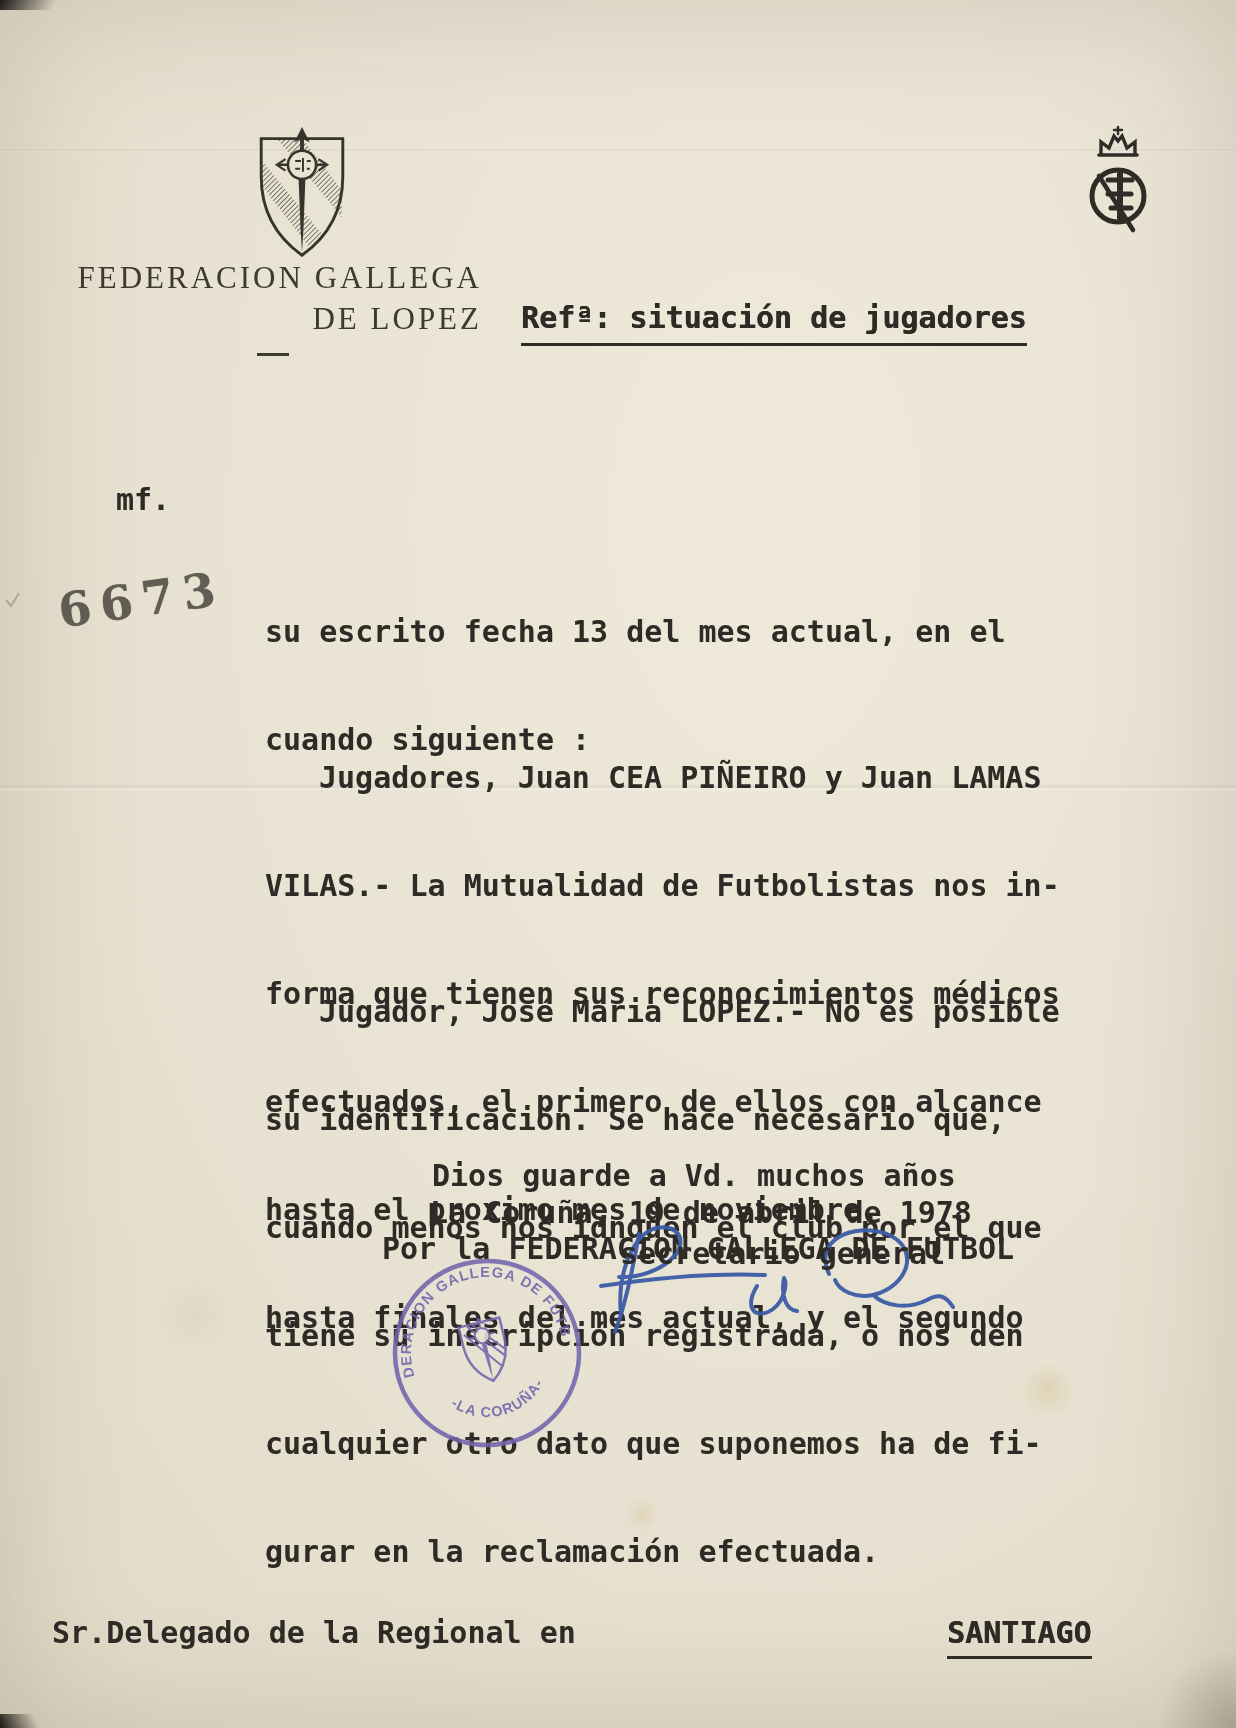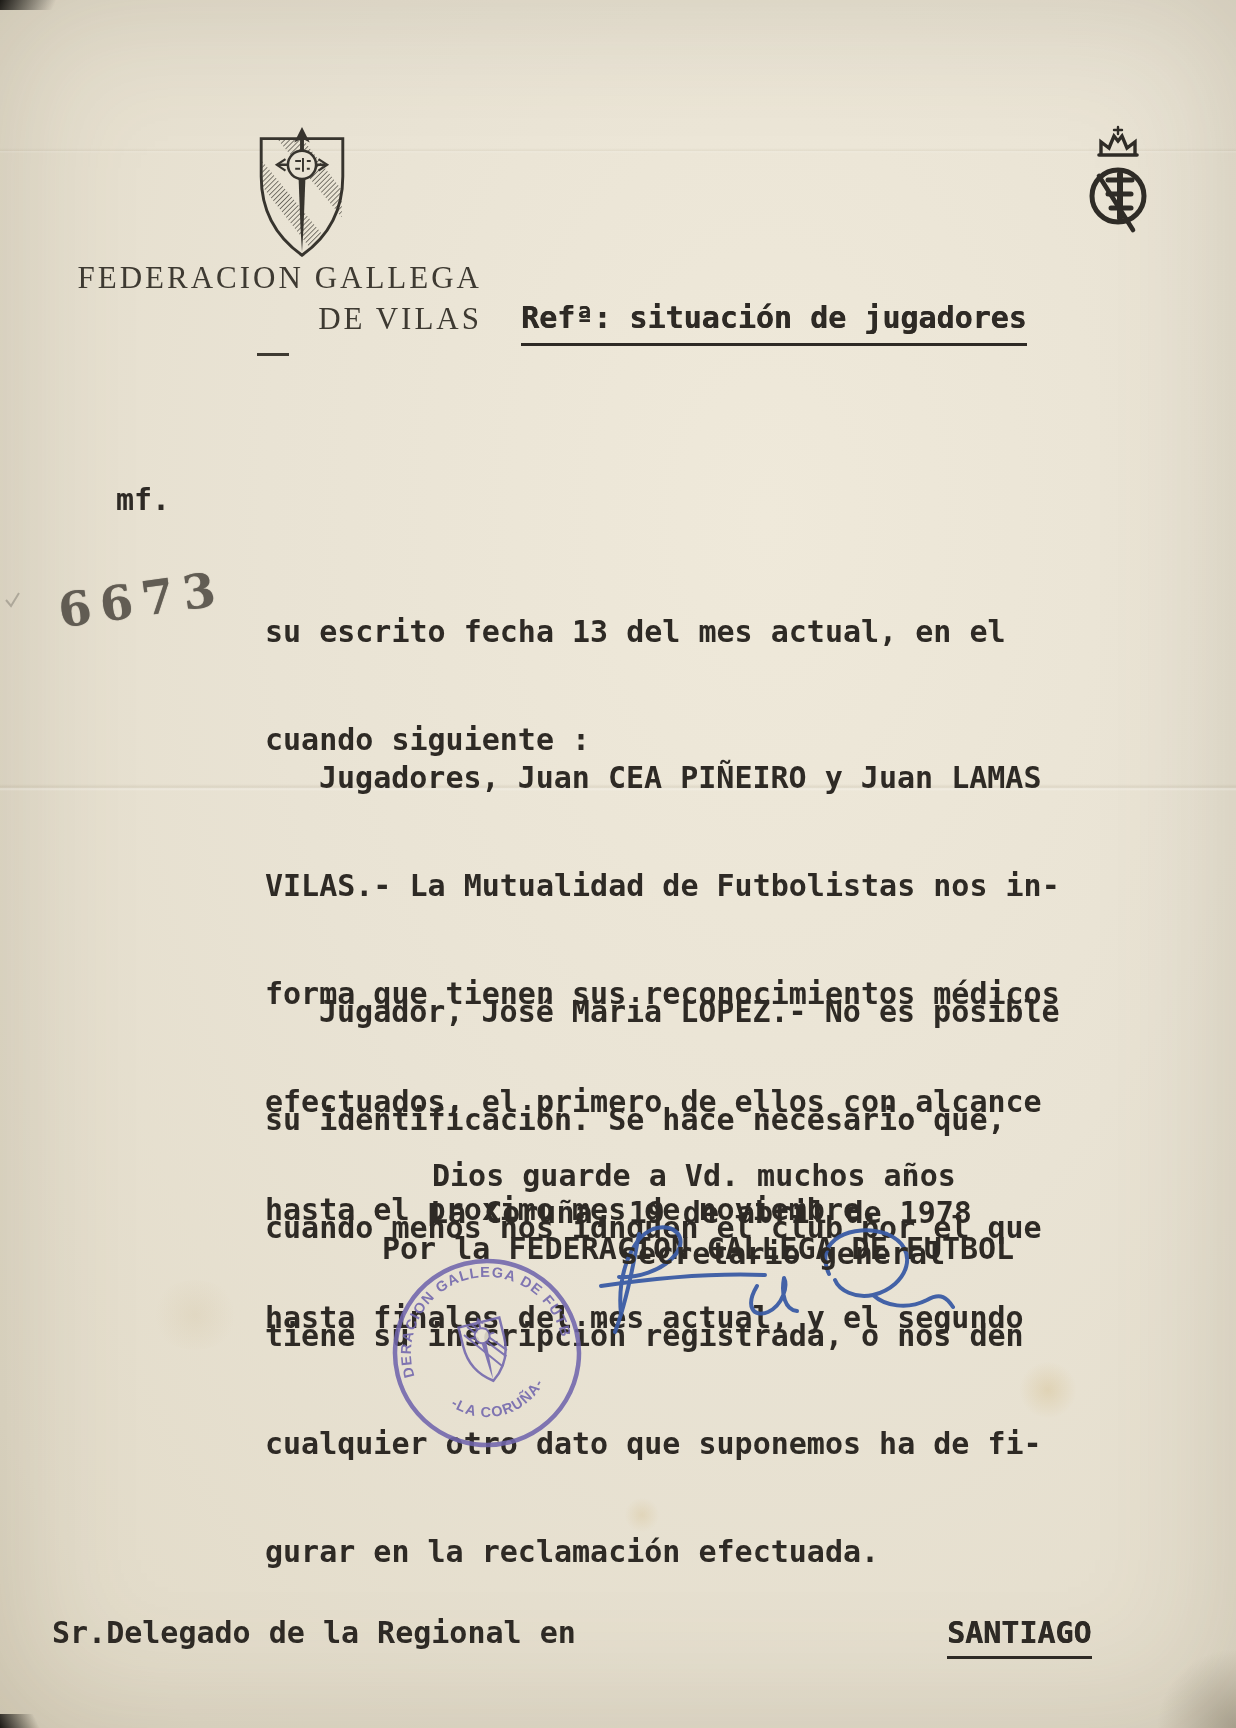--- a/index.html
+++ b/index.html
@@ -90,21 +90,21 @@
       <polyline points="38,34 29,40 38,46" fill="none" stroke="#37342e" stroke-width="2.2"></polyline>
       <polyline points="72,34 81,40 72,46" fill="none" stroke="#37342e" stroke-width="2.2"></polyline>
       <circle cx="55" cy="40" r="14.5" fill="#e9e3d4" stroke="#37342e" stroke-width="2.6"></circle>
       <path d="M48,36 h6 M48,44 h5 M56,33 v14 M60,36 h4 M60,44 h3" stroke="#37342e" stroke-width="2" fill="none"></path>
       <polygon points="51.5,54 58.5,54 56.5,106 55,130 53.5,106" fill="#37342e"></polygon>
     </svg>
   </div>
 
   <div class="abs org serifhead">
     <div class="l1">FEDERACION GALLEGA</div>
-    <div class="l2">DE VILAS</div>
+    <div class="l2">DE LOPEZ</div>
   </div>
   <div class="abs org-underline"></div>
 
   <div class="abs emblem">
     <svg width="64" height="114" viewBox="0 0 64 114">
       <g stroke="#2f2c27" fill="none" stroke-linecap="round">
         <path d="M32,10 V3 M28,6 H36" stroke-width="2.4"></path>
         <path d="M15,30 L15,18 L23,24 L28,12 L32,17 L36,12 L41,24 L49,18 L49,30" stroke-width="3.4"></path>
         <path d="M13,31 H51" stroke-width="3.6"></path>
         <circle cx="32" cy="72" r="26" stroke-width="5"></circle>

